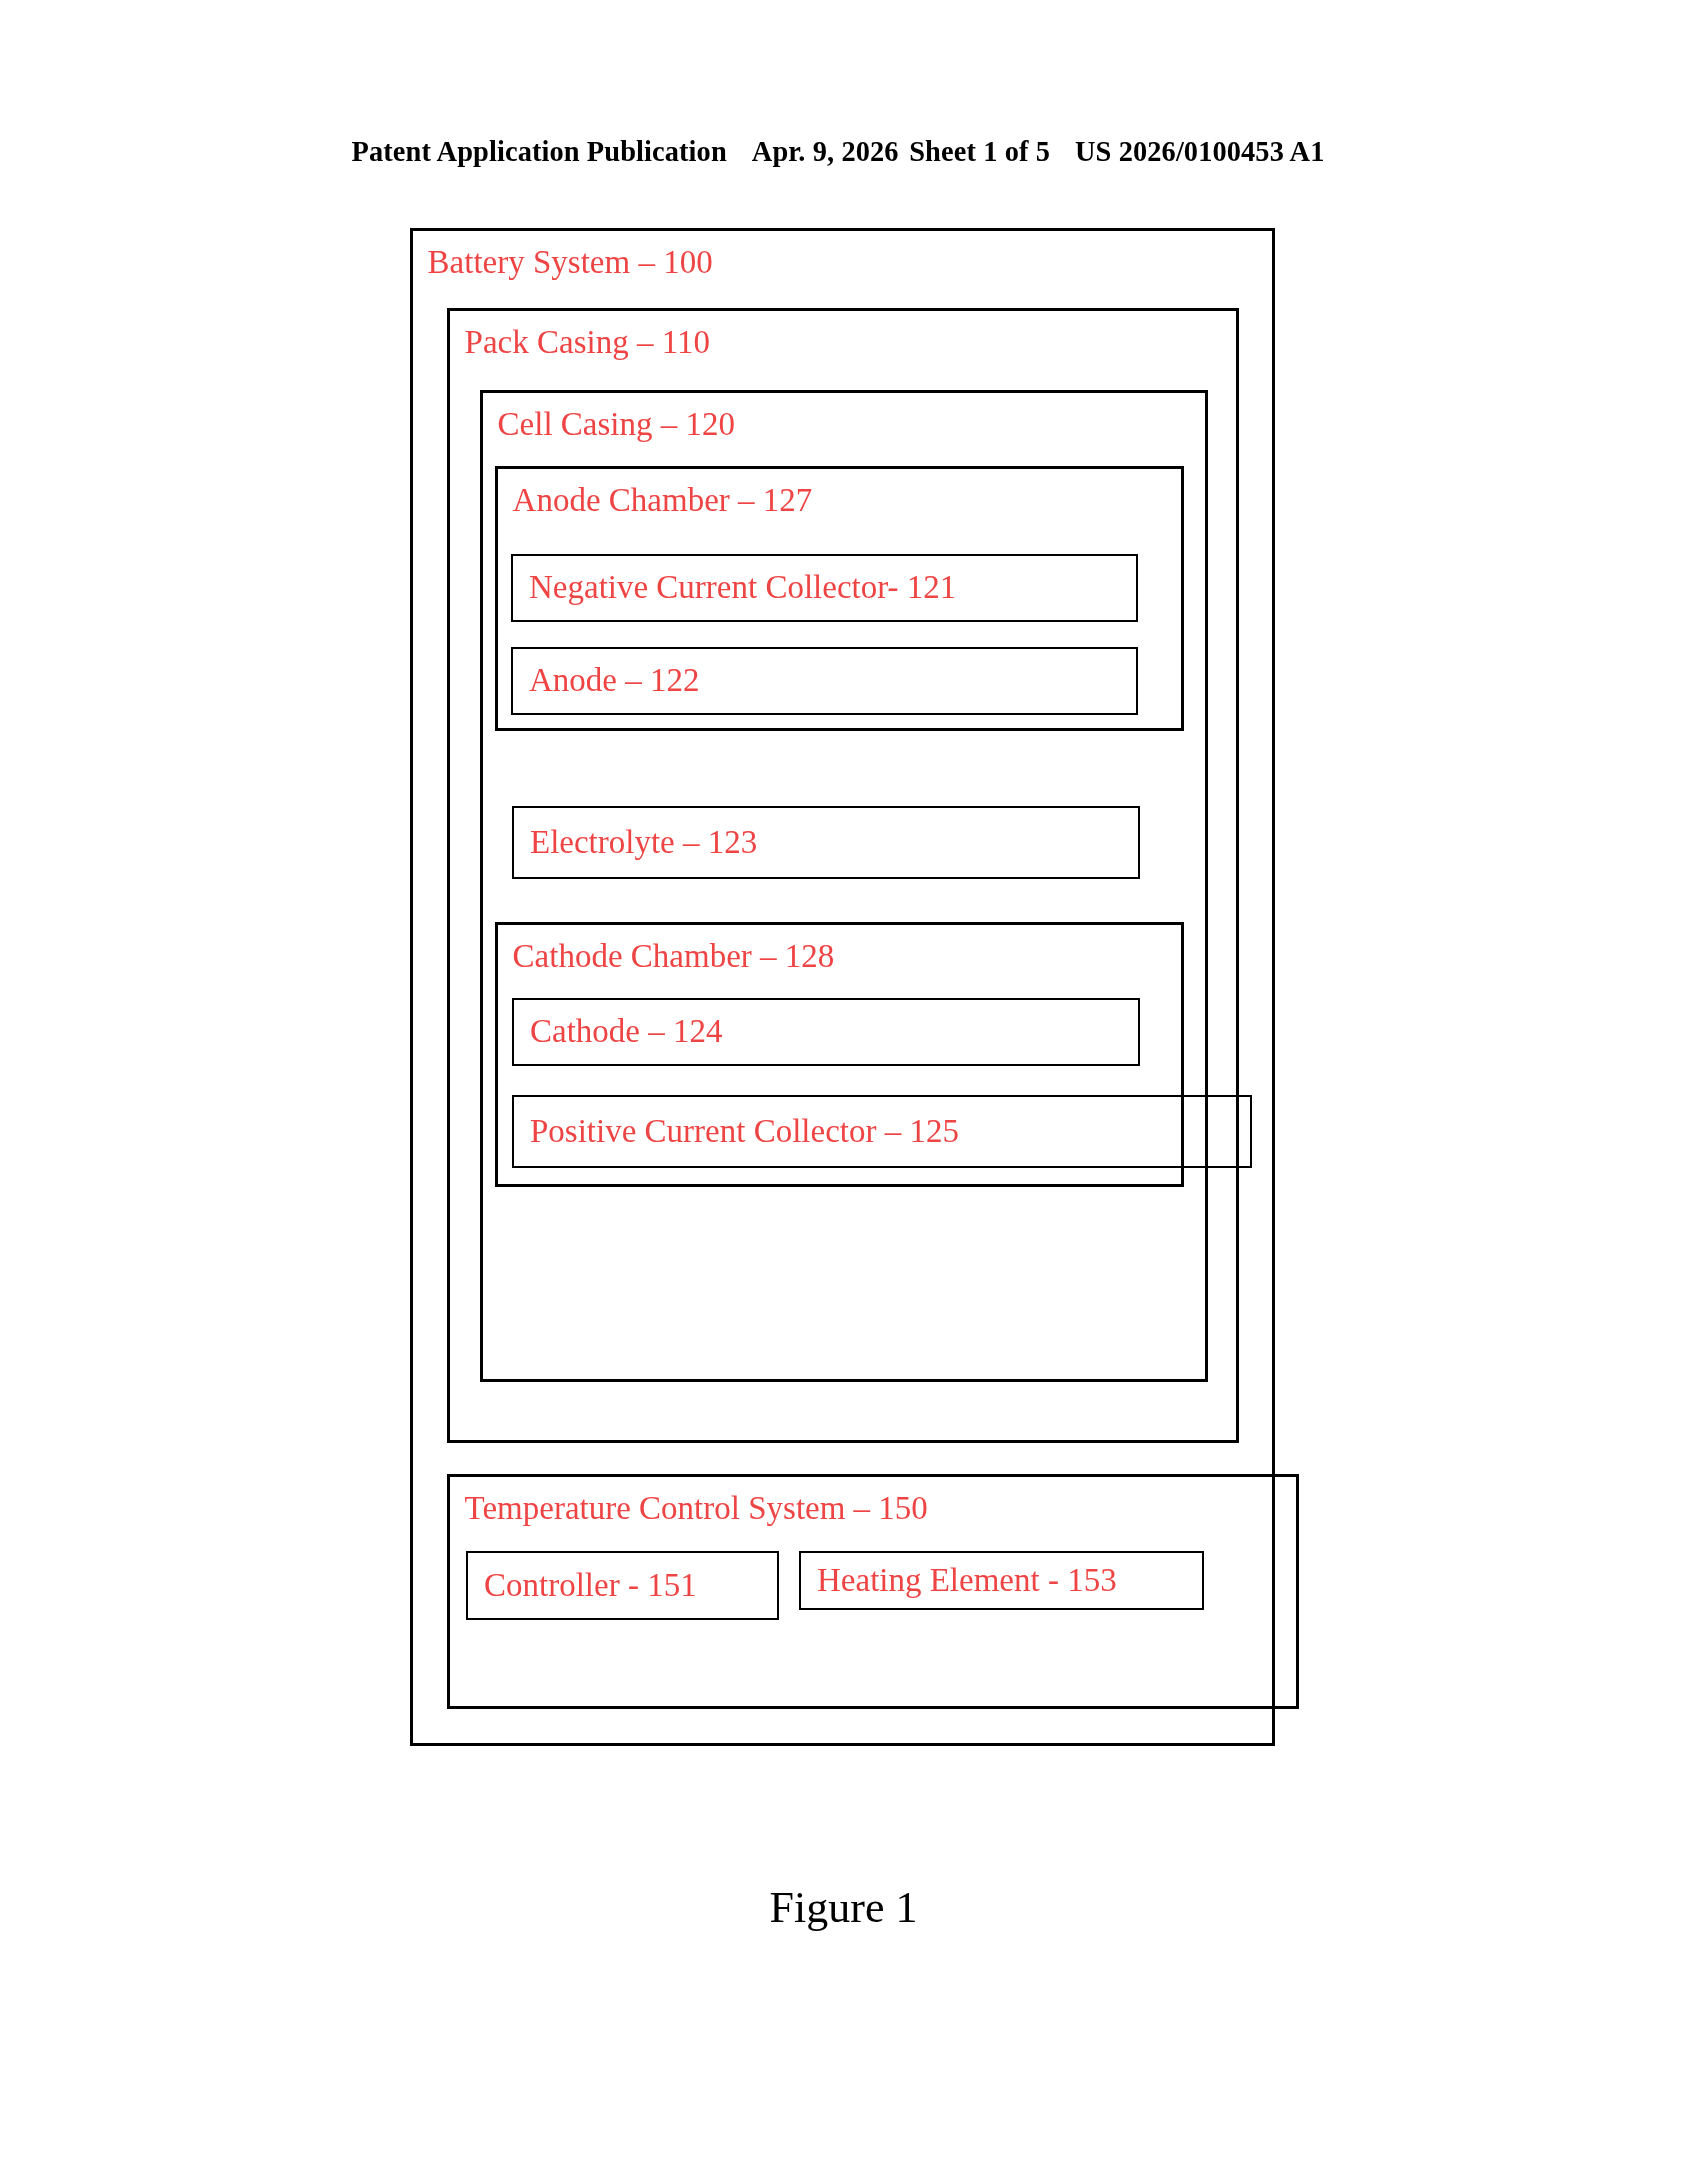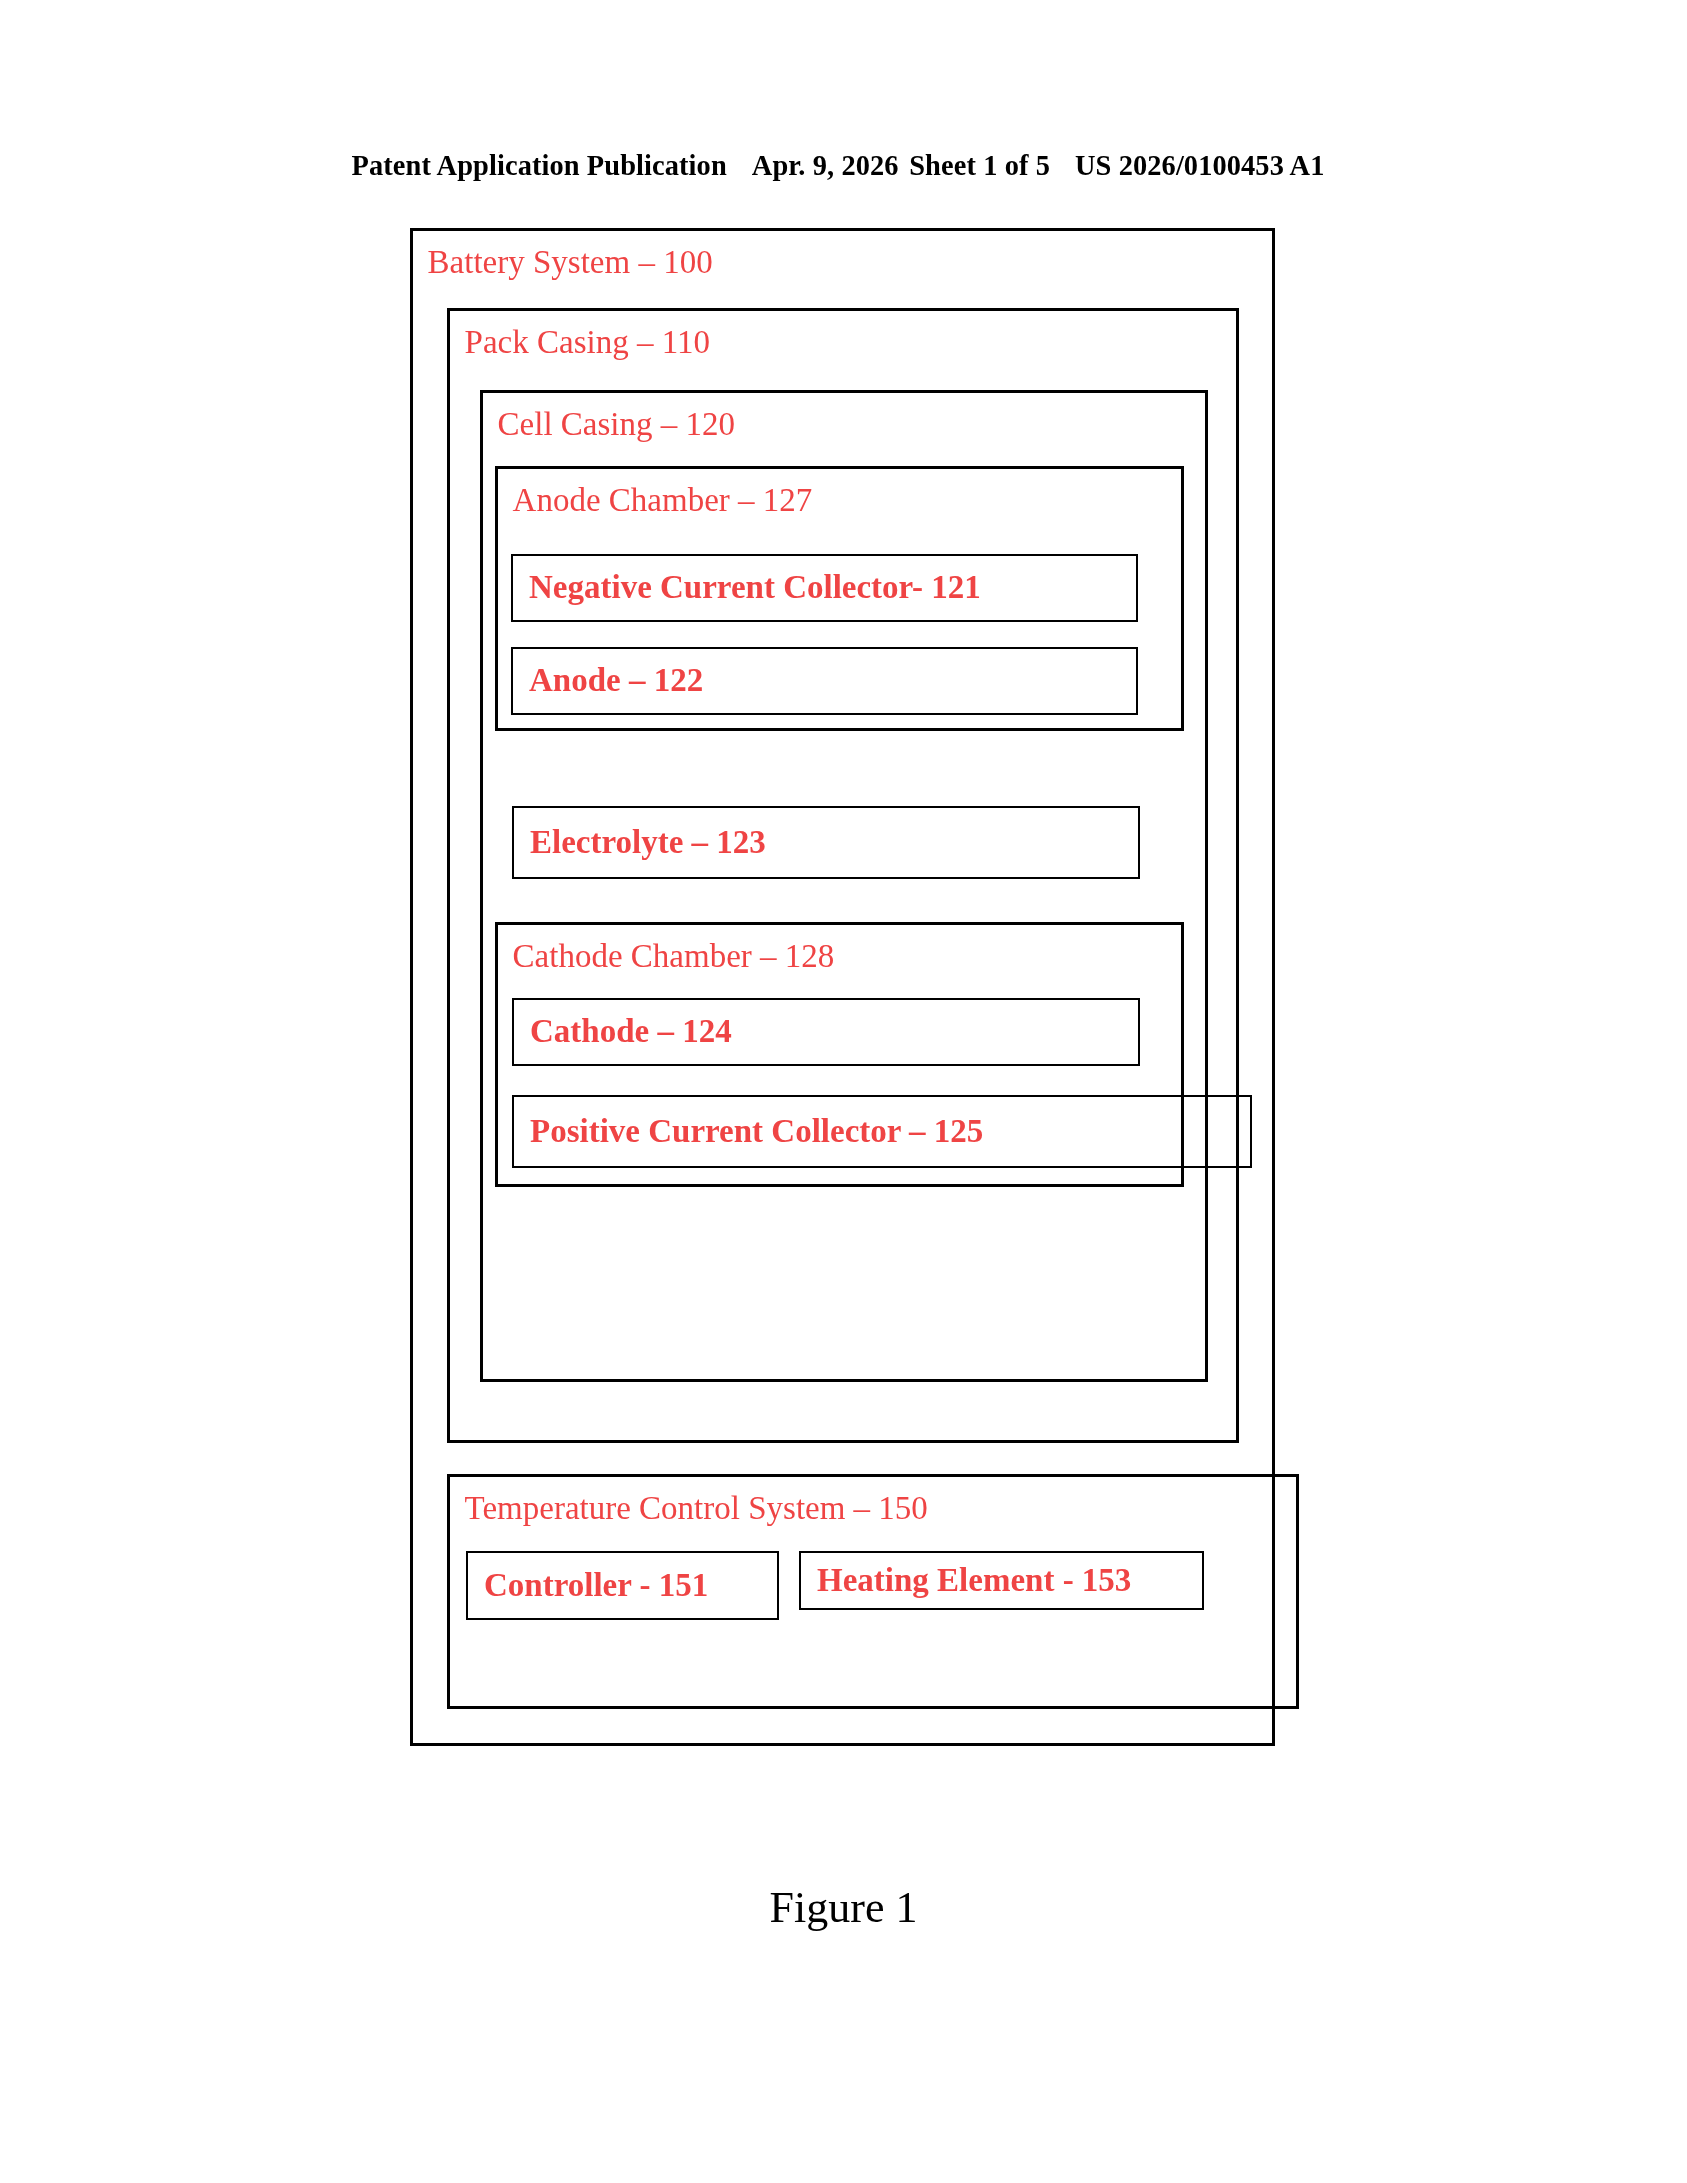--- a/index.html
+++ b/index.html
@@ -24,34 +24,33 @@
     position: absolute;
     left: 0;
     top: 136px;
     width: 1676px;
     text-align: center;
     font-family: "Liberation Serif", "DejaVu Serif", serif;
     font-weight: bold;
     font-size: 28.4px;
     letter-spacing: 0.1px;
     white-space: pre;
-    margin-top: 14px;
   }
   .doc-header .seg { display: inline; }
   .hdr-gap-lg { display: inline-block; width: 25px; }
   .hdr-gap-sm { display: inline-block; width: 10.6px; }
 
   
   .box {
     position: absolute;
     box-sizing: border-box;
     border: 3.3px solid #000000;
     background: transparent;
   }
-  .box.thin { border-width: 2.6px; font-weight: bold; }
+  .box.thin { border-width: 2.6px; }
 
   .box-label {
     position: absolute;
     white-space: nowrap;
     font-family: "Liberation Serif", "DejaVu Serif", serif;
     font-size: 33px;
     line-height: 1;
     color: #ef4444;
   }
 

